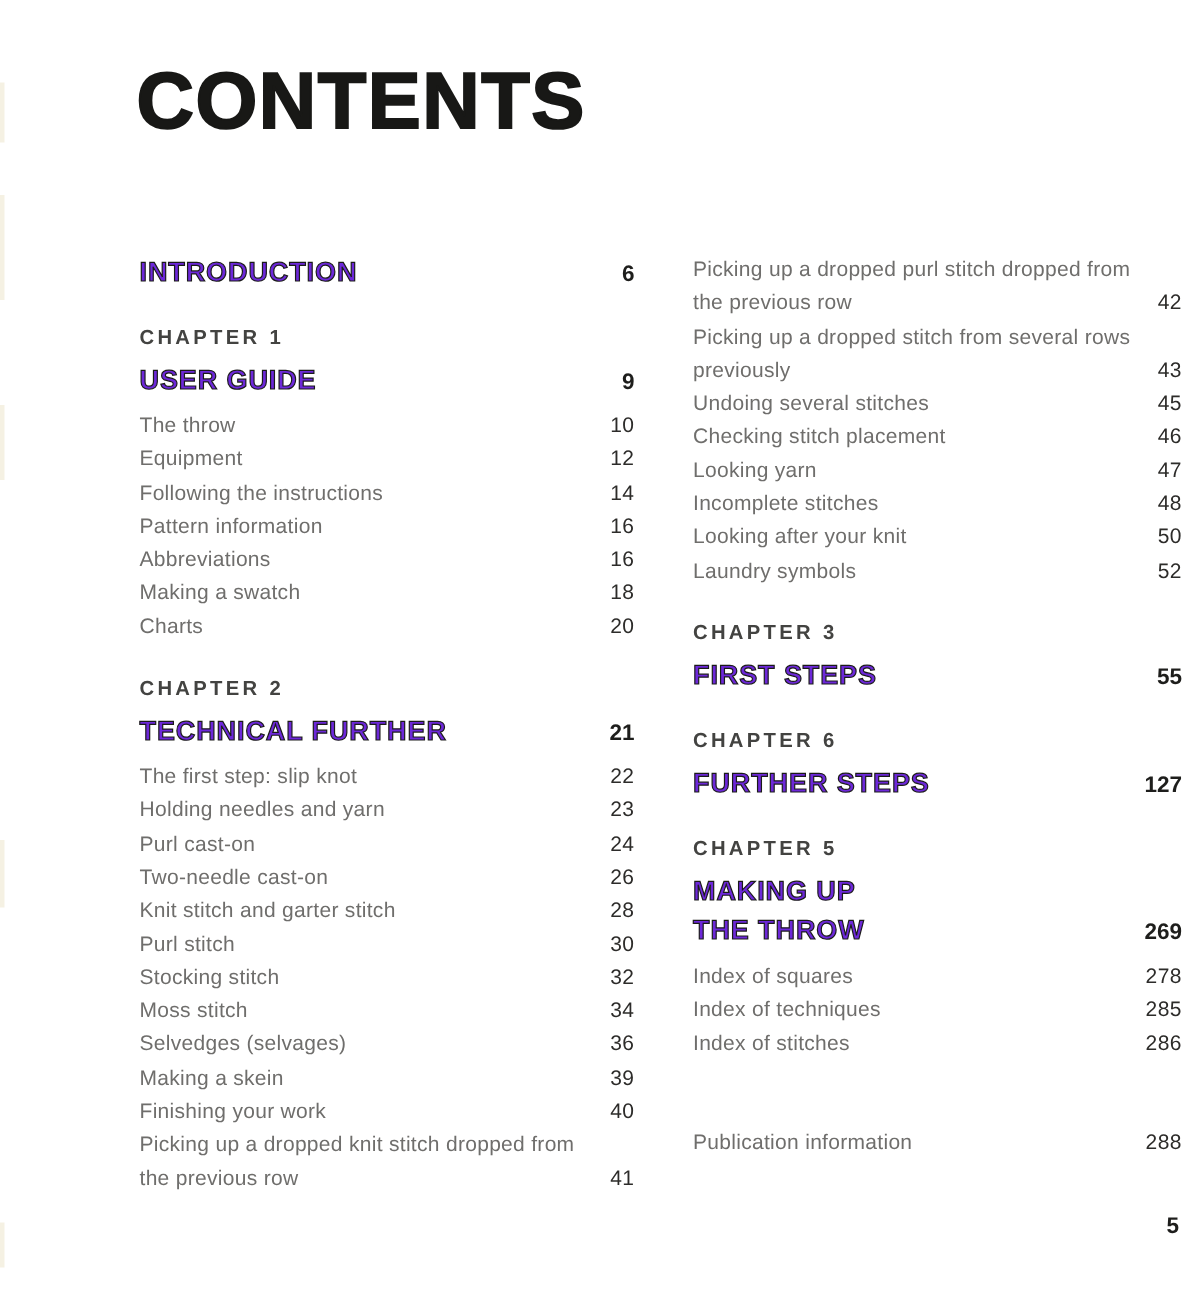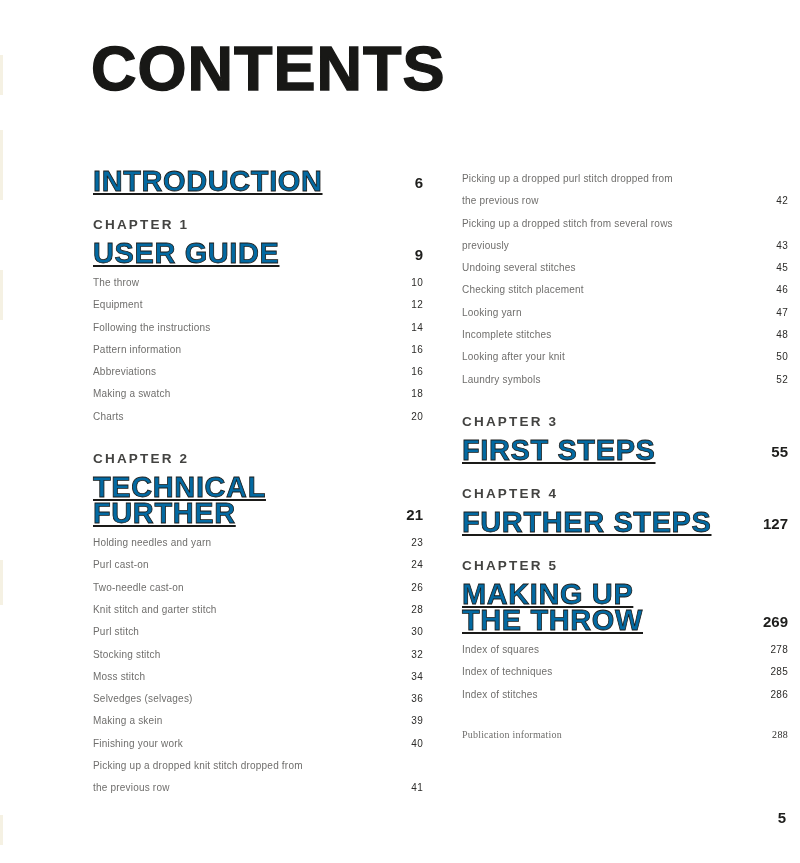--- a/index.html
+++ b/index.html
@@ -21,21 +21,21 @@
     left: 0;
     width: 3px;
     background: #ece5cc;
     opacity: 0.55;
   }
   .title {
     position: absolute;
     left: 91px;
     top: 42px;
     margin: 0;
-    font-size: 63px;
+    font-size: 53px;
     line-height: 52px;
     font-weight: bold;
     letter-spacing: 1px;
     color: #181816;
     -webkit-text-stroke: 1.4px #181816;
   }
   .col {
     position: absolute;
     top: 168px;
   }
@@ -51,57 +51,56 @@
     margin: 22px 0 7px 0;
   }
   .sec {
     display: flex;
     justify-content: space-between;
     align-items: flex-end;
     margin: 0 0 6px 0;
   }
   .sec:first-child { margin-top: 0; }
   .sec-title {
-    font-size: 29px;
+    font-size: 18px;
     line-height: 26px;
     font-weight: bold;
     letter-spacing: 0.6px;
-    color: #0369a1;
+    color: #6d28d9;
     -webkit-text-stroke: 0.8px #1a1a18;
     white-space: pre-line;
-    text-decoration: underline;
   }
   .sec-num {
     font-size: 15px;
     line-height: 15px;
     font-weight: bold;
     color: #1e1e1c;
     padding-bottom: 4px;
     flex: none;
     margin-left: 12px;
   }
   .entry {
     position: relative;
-    font-size: 10px;
+    font-size: 14px;
     line-height: 22.3px;
   }
   .entry .label {
     display: block;
     color: #6f6e6c;
     letter-spacing: 0.2px;
     white-space: pre-line;
   }
   .entry .num {
     position: absolute;
     right: 0;
     bottom: 0;
     color: #2d2c2a;
     letter-spacing: 0.3px;
   }
-  .entry.gap-before { margin-top: 18px; font-family: Liberation Serif, serif; }
+  .entry.gap-before { margin-top: 44px; }
 
   .page-num {
     position: absolute;
     right: 14px;
     top: 809px;
     font-size: 15px;
     font-weight: bold;
     color: #1e1e1c;
   }
 </style>
@@ -155,20 +154,24 @@
       <div class="entry">
         <span class="label">Charts</span>
         <span class="num">20</span>
       </div>
       <div class="chapter-label">CHAPTER 2</div>
       <div class="sec">
         <span class="sec-title">TECHNICAL FURTHER</span>
         <span class="sec-num">21</span>
       </div>
       <div class="entry">
+        <span class="label">The first step: slip knot</span>
+        <span class="num">22</span>
+      </div>
+      <div class="entry">
         <span class="label">Holding needles and yarn</span>
         <span class="num">23</span>
       </div>
       <div class="entry">
         <span class="label">Purl cast-on</span>
         <span class="num">24</span>
       </div>
       <div class="entry">
         <span class="label">Two-needle cast-on</span>
         <span class="num">26</span>
@@ -240,21 +243,21 @@
       </div>
       <div class="entry">
         <span class="label">Laundry symbols</span>
         <span class="num">52</span>
       </div>
       <div class="chapter-label">CHAPTER 3</div>
       <div class="sec">
         <span class="sec-title">FIRST STEPS</span>
         <span class="sec-num">55</span>
       </div>
-      <div class="chapter-label">CHAPTER 4</div>
+      <div class="chapter-label">CHAPTER 6</div>
       <div class="sec">
         <span class="sec-title">FURTHER STEPS</span>
         <span class="sec-num">127</span>
       </div>
       <div class="chapter-label">CHAPTER 5</div>
       <div class="sec">
         <span class="sec-title">MAKING UP
 THE THROW</span>
         <span class="sec-num">269</span>
       </div>

